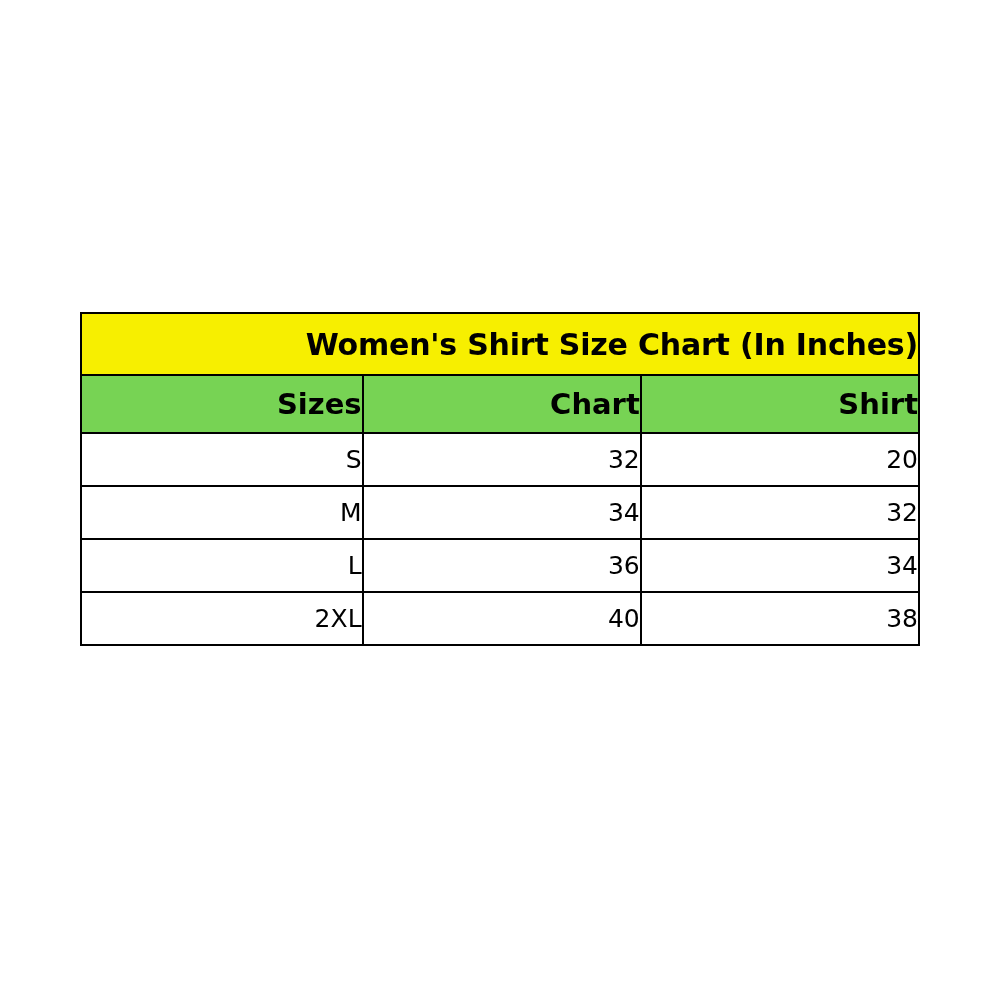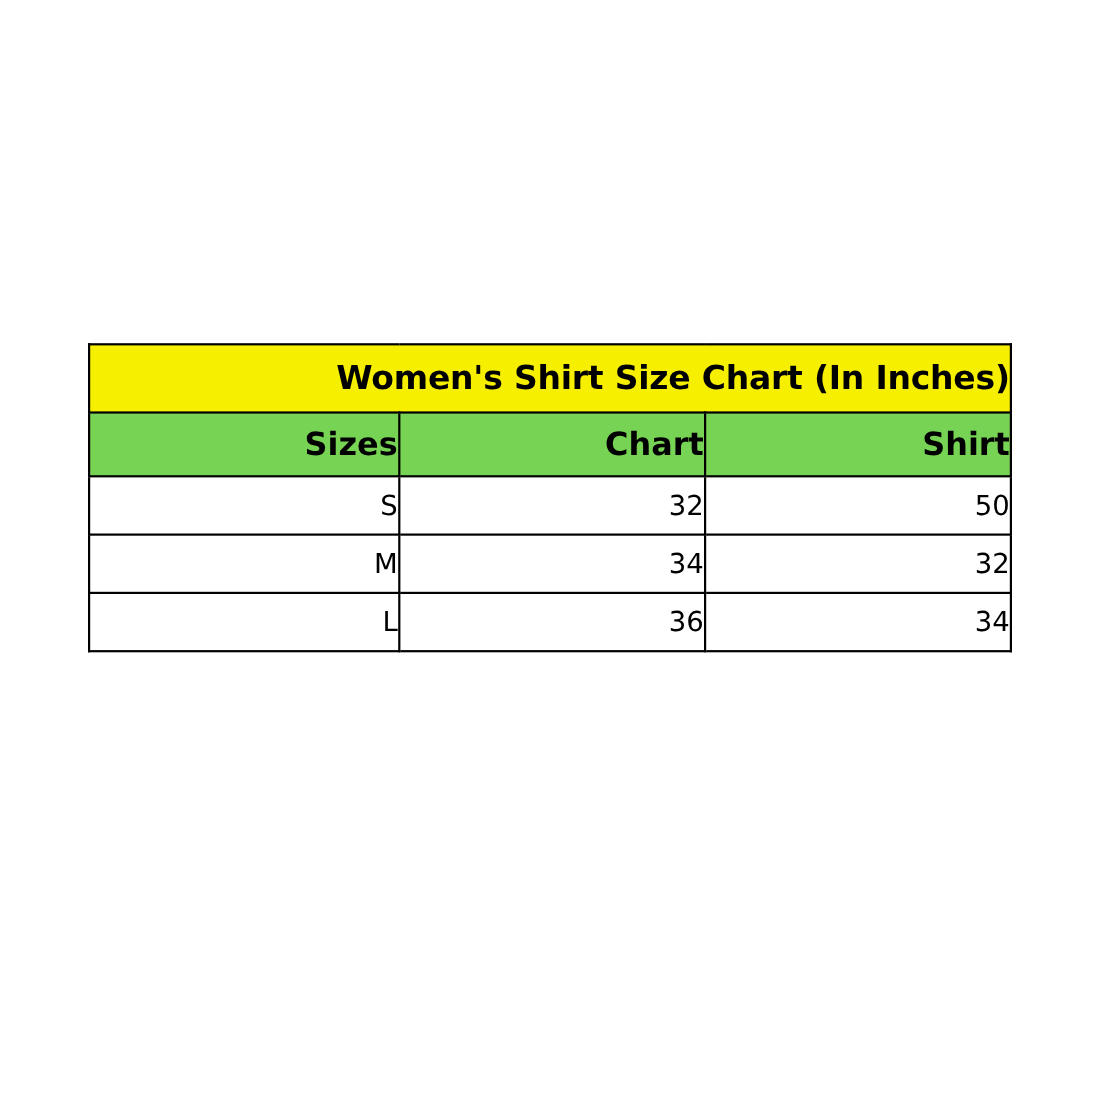--- a/index.html
+++ b/index.html
@@ -71,27 +71,32 @@
         <td colspan="3">Women's Shirt Size Chart (In Inches)</td>
       </tr>
       <tr class="chart-header-row">
         <th>Sizes</th>
         <th>Chart</th>
         <th>Shirt</th>
       </tr>
       <tr class="chart-data-row">
         <td>S</td>
         <td>32</td>
-        <td>50</td>
+        <td>20</td>
       </tr>
       <tr class="chart-data-row">
         <td>M</td>
         <td>34</td>
         <td>32</td>
       </tr>
       <tr class="chart-data-row">
         <td>L</td>
         <td>36</td>
         <td>34</td>
       </tr>
+      <tr class="chart-data-row">
+        <td>2XL</td>
+        <td>40</td>
+        <td>38</td>
+      </tr>
     </tbody>
   </table>
 </div>
 
 </body></html>

